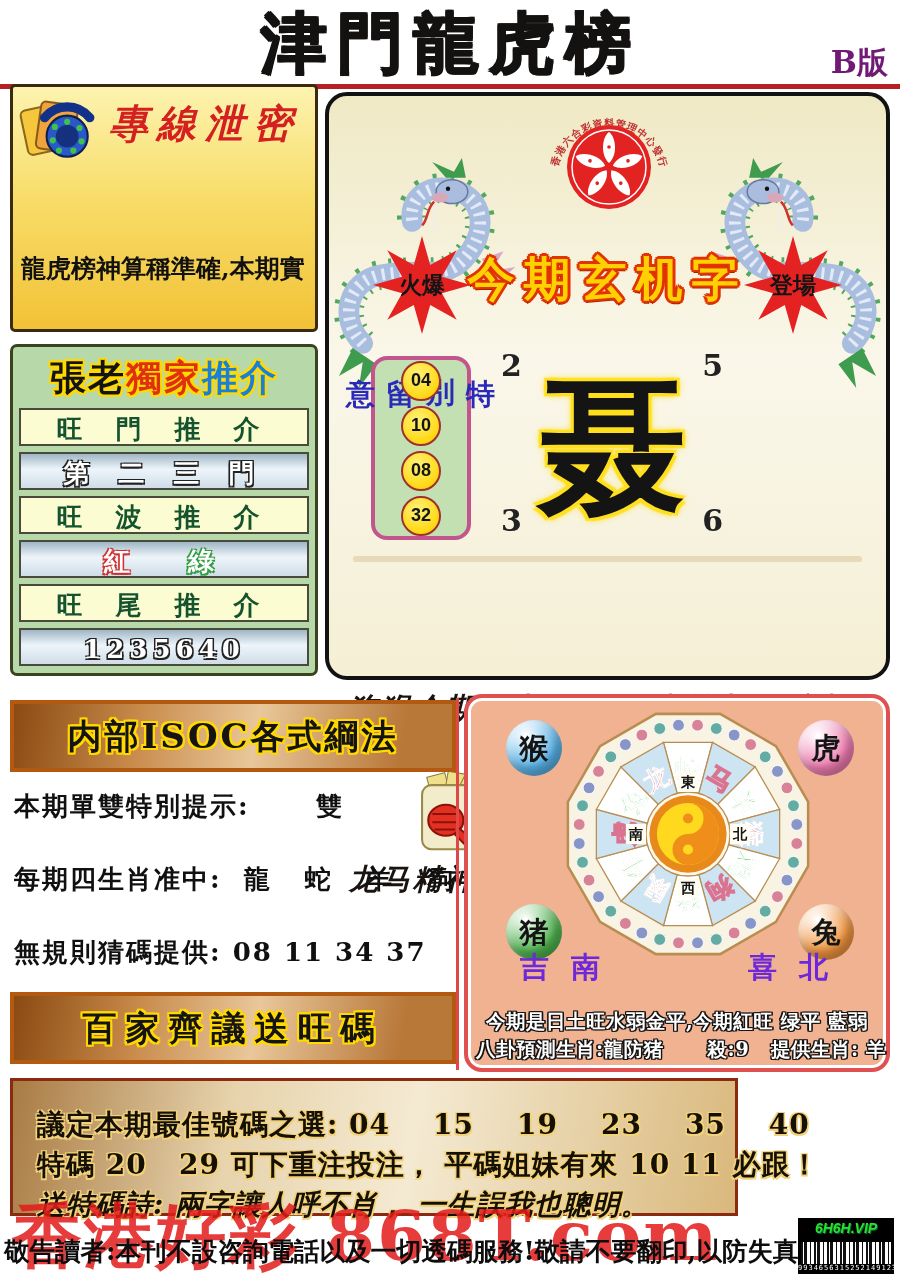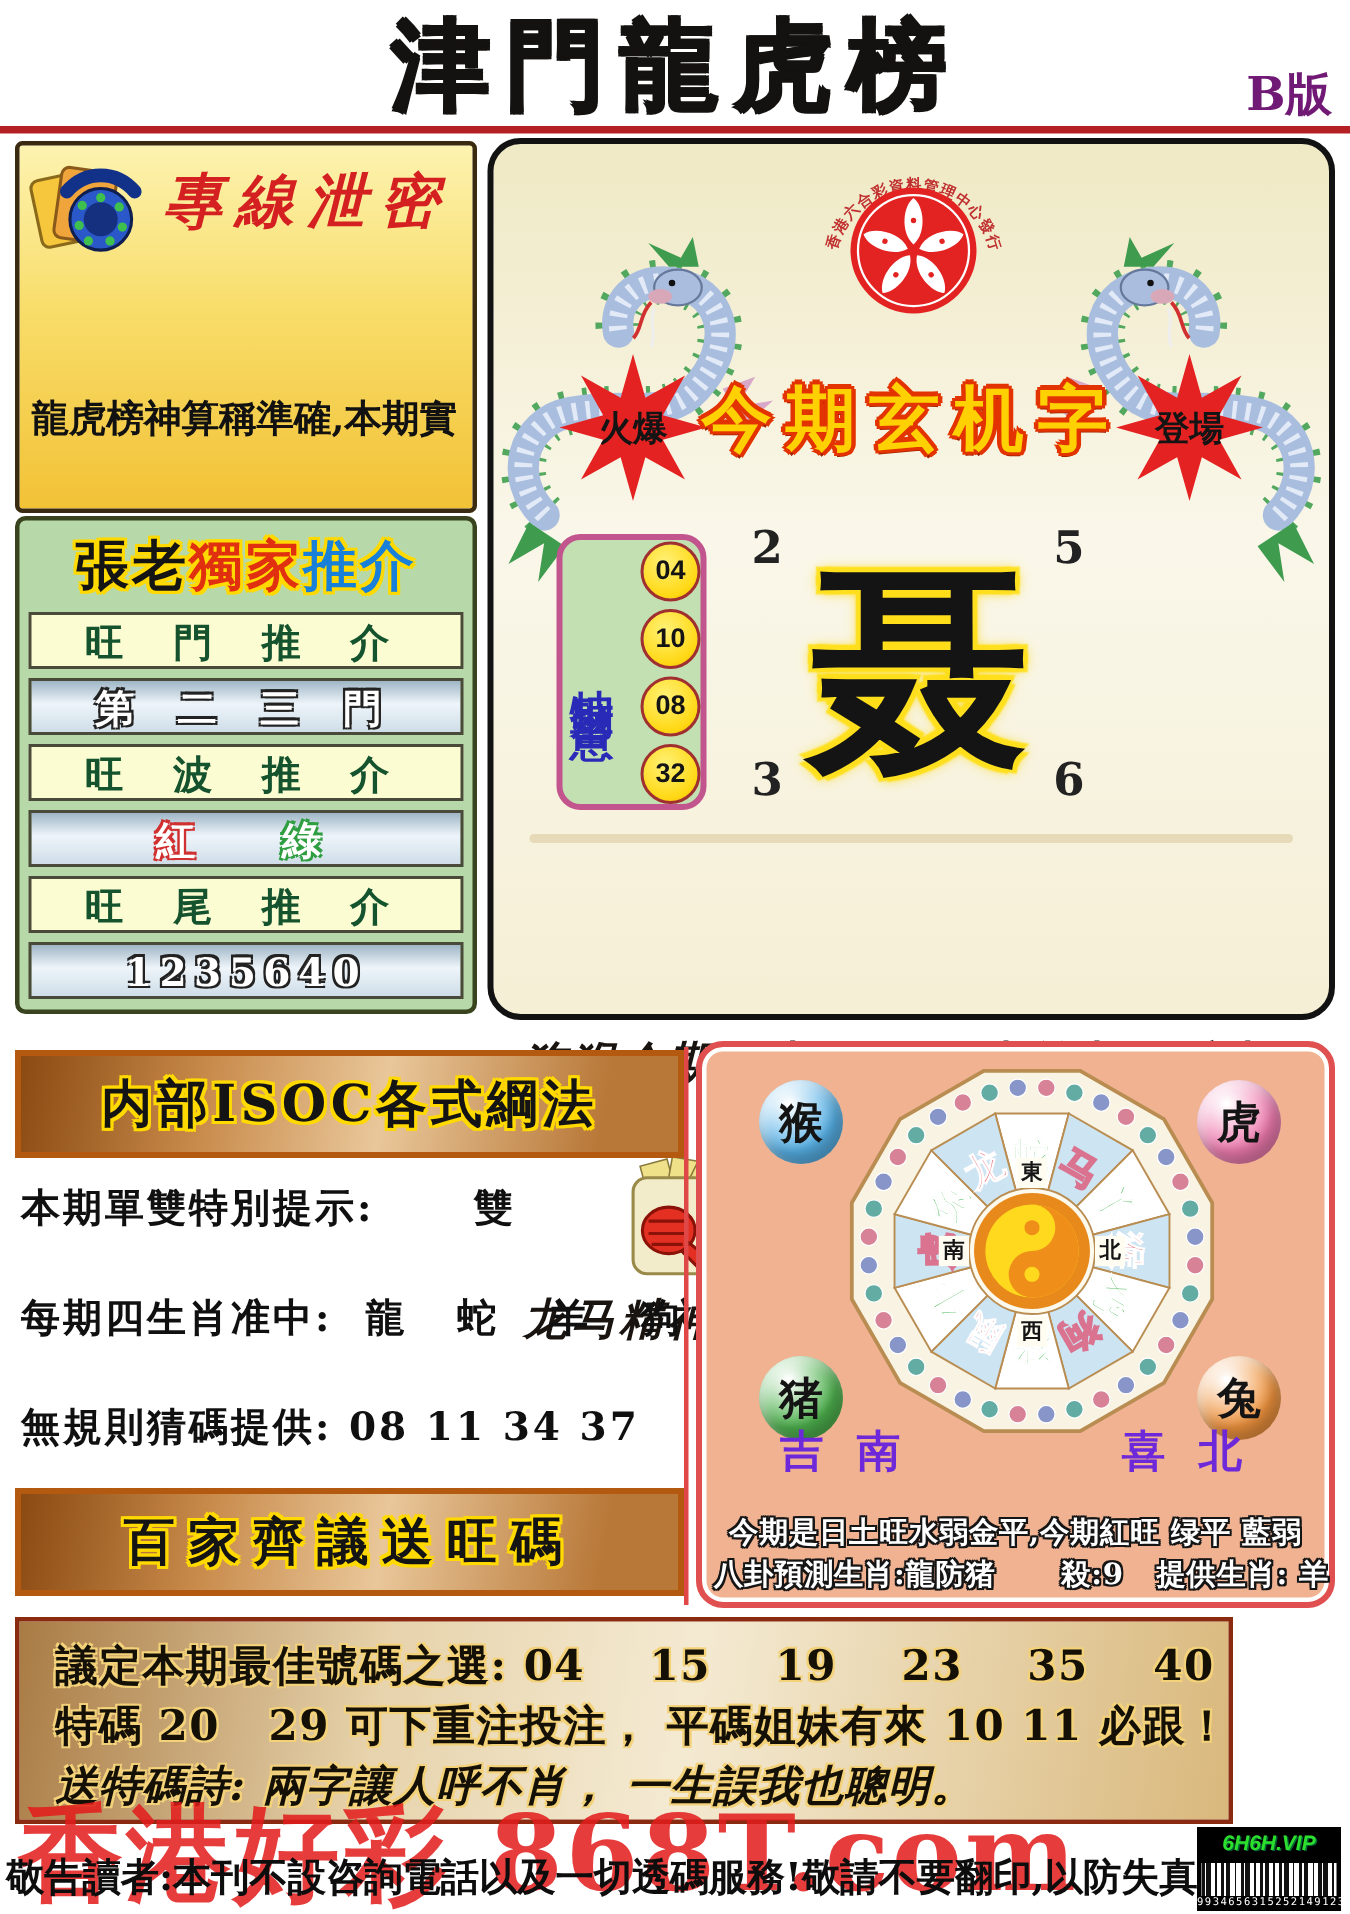--- a/index.html
+++ b/index.html
@@ -9,21 +9,21 @@
   .serif{font-family:"DejaVu Serif","Liberation Serif",serif;}
 
   
   .masthead{left:0;top:0;width:900px;height:84px;text-align:center;}
   .masthead .title{font-size:66px;font-weight:900;letter-spacing:10px;line-height:84px;color:#141210;
      text-shadow:2px 0 0 #141210,0 2px 0 #141210,2px 2px 0 #141210;}
   .edition{right:12px;top:42px;color:#701a75;font-size:31px;font-weight:900;}
   .head-rule{left:0;top:84px;width:900px;height:5px;background:#b52025;}
 
   
-  .hotline{left:10px;top:94px;width:308px;height:248px;border:3px solid #3a2a10;border-radius:5px;
+  .hotline{left:10px;top:84px;width:308px;height:248px;border:3px solid #3a2a10;border-radius:5px;
      background:linear-gradient(180deg,#fdf3b0 0%,#f8dd6a 45%,#f2c236 100%);box-sizing:border-box;}
   .hl-title{left:96px;top:10px;color:#d42020;font-size:39px;font-weight:900;font-style:italic;letter-spacing:9px;}
   .hl-lines{left:8px;top:82px;width:292px;font-size:25px;font-weight:900;line-height:40px;white-space:pre;}
   .code-line{display:flex;align-items:center;gap:8px;}
   .code-oval{display:inline-block;width:152px;height:38px;border-radius:50%;border:3px solid #8c1d10;
      background:radial-gradient(ellipse at 50% 35%,#f9cf7d,#e8962e);text-align:center;line-height:36px;
      font-size:29px;font-weight:900;letter-spacing:6px;}
 
   
   .zhang{left:10px;top:344px;width:308px;height:332px;border:3px solid #39441f;border-radius:7px;
@@ -47,21 +47,21 @@
   .dragon{top:42px;width:228px;height:262px;}
   .dragon.left{left:4px;} .dragon.right{right:4px;transform:scaleX(-1);}
   .burst{top:140px;width:98px;height:98px;display:flex;align-items:center;justify-content:center;
      background:#e42222;color:#141414;font-size:23px;font-weight:900;
      clip-path:polygon(50% 0%,58.4% 29.7%,85.4% 14.6%,70.3% 41.6%,100% 50%,70.3% 58.4%,85.4% 85.4%,58.4% 70.3%,50% 100%,41.6% 70.3%,14.6% 85.4%,29.7% 58.4%,0% 50%,29.7% 41.6%,14.6% 14.6%,41.6% 29.7%);}
   .burst.left{left:44px;} .burst.right{right:44px;}
   .headline{left:0;right:0;top:152px;text-align:center;font-size:47px;font-weight:900;letter-spacing:9px;
      color:#ffd002;text-shadow:-2px -2px 0 #e23300,2px -2px 0 #e23300,-2px 2px 0 #e23300,2px 2px 0 #e23300,
      0 -3px 0 #e23300,0 3px 0 #a52300,-3px 0 0 #e23300,3px 0 0 #e23300;}
   .pill{top:260px;width:100px;height:184px;border:4px solid #c2558e;border-radius:16px;background:#c2e0b2;
-     box-sizing:border-box;display:flex;align-items:center;justify-content:space-between;}
+     box-sizing:border-box;display:flex;align-items:center;justify-content:flex-end;flex-direction:column;}
   .pill.left{left:42px;} .pill.right{right:42px;}
   .pill-label{writing-mode:vertical-rl;text-orientation:upright;font-size:29px;font-weight:900;color:#2a2ab8;
      letter-spacing:6px;}
   .pill-circles{display:flex;flex-direction:column;gap:5px;}
   .num-circle{width:36px;height:36px;border-radius:50%;border:2px solid #a03030;
      background:radial-gradient(circle at 40% 32%,#fff176,#ffd814 70%,#f0b400);
      text-align:center;line-height:34px;font-size:18px;font-weight:900;color:#141414;}
   .char-zone{left:168px;top:256px;width:230px;height:196px;text-align:center;}
   .big-char{font-size:148px;font-weight:900;line-height:190px;color:#141414;
      text-shadow:0 0 6px #ffe42a,0 0 10px #ffd400,-3px -3px 1px #ffe42a,3px 3px 1px #ffe42a,3px -3px 1px #ffe42a,-3px 3px 1px #ffe42a;}
@@ -92,22 +92,22 @@
   .ball.b2{left:38px;top:206px;} .ball.b3{left:330px;top:206px;}
   .wheel-wrap{left:94px;top:10px;width:252px;height:252px;}
   .geo-label{top:250px;font-size:29px;font-weight:900;letter-spacing:6px;color:#6d28d9;}
   .geo-south{left:52px;} .geo-north{right:52px;}
   .zlines{left:8px;right:8px;top:310px;text-align:center;}
   .zlines .zl{font-size:19.5px;font-weight:900;line-height:28px;letter-spacing:.5px;color:#ffffff;white-space:pre;
      text-shadow:-1.4px -1.4px 0 #151515,1.4px -1.4px 0 #151515,-1.4px 1.4px 0 #151515,1.4px 1.4px 0 #151515,
      0 -1.4px 0 #151515,0 1.4px 0 #151515,-1.4px 0 0 #151515,1.4px 0 0 #151515;}
 
   
-  .bottom-box{left:10px;top:1078px;width:812px;height:138px;border:3px solid #8a2a10;box-sizing:border-box;
-     background:linear-gradient(100deg,#a97b44,#e7d3ac 30%,#f4ead2 55%,#d9b87c);padding:10px 24px;}
+  .bottom-box{left:10px;top:1078px;width:728px;height:138px;border:3px solid #8a2a10;box-sizing:border-box;
+     background:linear-gradient(100deg,#a97b44,#e7d3ac 30%,#f4ead2 55%,#d9b87c);padding:24px 24px;}
   .bottom-box .bline{height:40px;line-height:40px;font-size:28px;font-weight:900;letter-spacing:1px;
      white-space:pre;color:#141005;
      text-shadow:1.5px 1.5px 0 #f3d27a,-1.5px -1.5px 0 #f3d27a,1.5px -1.5px 0 #f3d27a,-1.5px 1.5px 0 #f3d27a;}
 
   
   .watermark{left:12px;top:1190px;font-size:70px;font-weight:900;letter-spacing:2px;color:#e31b1b;
      opacity:.85;white-space:pre;z-index:5;}
   .notice{left:4px;top:1234px;font-size:25.5px;font-weight:900;letter-spacing:0;color:#0d0d0d;white-space:pre;z-index:6;}
   .site-badge{left:798px;top:1218px;width:96px;height:56px;background:#000;z-index:7;}
   .barcode{position:absolute;left:3px;top:24px;width:90px;height:22px;background:

